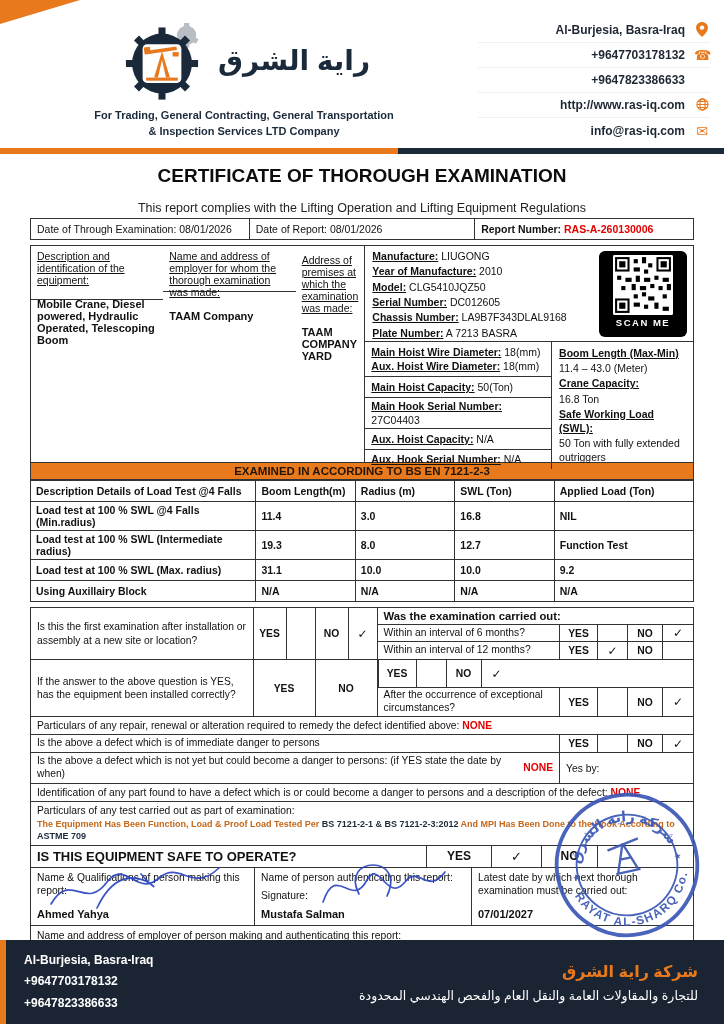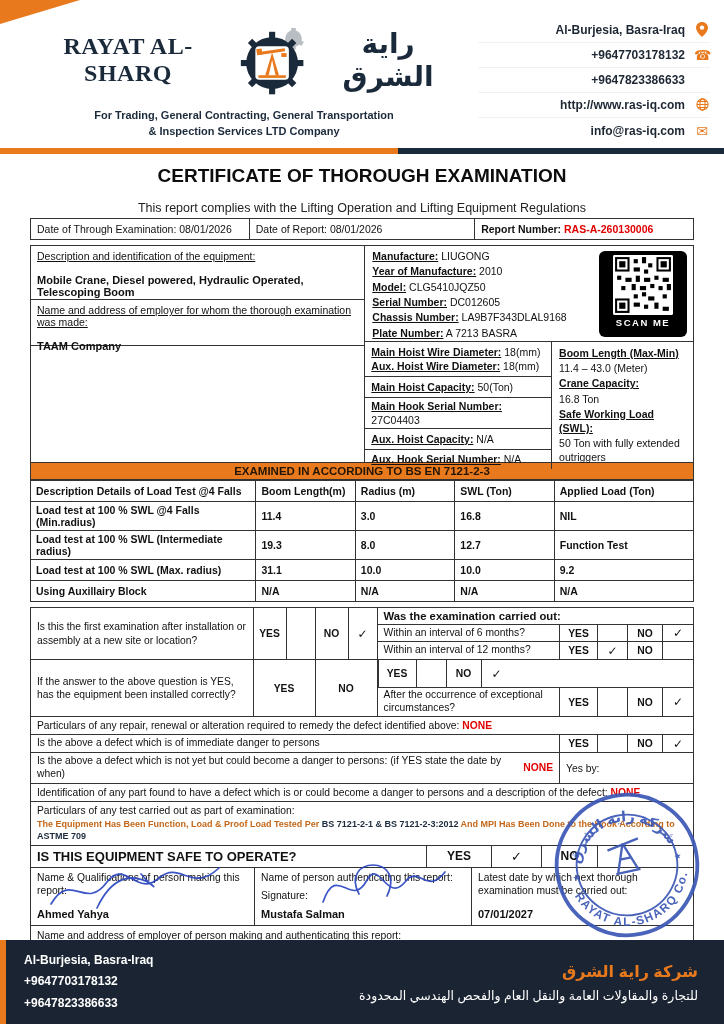--- a/index.html
+++ b/index.html
@@ -25,21 +25,21 @@
   .cert-sub{margin-top:14px;text-align:center;font-size:12.5px;color:#222}
   .page-note{margin:2px 30px 0 0;text-align:right;font-size:10px;font-weight:bold;color:#222}
   .content{margin:3px 30px 0}
   
   .meta{width:100%;border-collapse:collapse;font-size:10.5px;margin-top:2px}
   .meta td{border:1px solid #333;padding:3px 6px;height:21px}
   .red-b{color:#e10000;font-weight:bold}
   .b{font-weight:bold}
   
   .equip{display:flex;border:1px solid #333;margin-top:5px;font-size:10.5px;height:218px}
-  .eq-left{width:50.5%;border-right:1px solid #333;display:flex;flex-direction:column}
+  .eq-left{width:50.5%;border-right:1px solid #333;display:flex;flex-direction:row}
   .eq-row{padding:4px 6px;border-bottom:1px solid #333}
   .eq-row.last{border-bottom:none;flex:1;padding-top:8px}
   .lbl-u{text-decoration:underline}
   .val-b{font-weight:bold;font-size:11px;margin-top:12px}
   .eq-right{flex:1;display:flex;flex-direction:column}
   .specs{position:relative;border-bottom:1px solid #333;padding:4px 7px;height:96px}
   .spec-line{margin-bottom:1.5px;line-height:1.32}
   .spec-lbl{font-weight:bold;text-decoration:underline}
   .qr{position:absolute;top:5px;right:6px;width:88px;height:86px;background:#000;border-radius:6px;padding:4px 4px 1px;text-align:center}
   .qr svg{background:#fff;border-radius:2px}
@@ -112,21 +112,20 @@
 </style>
 </head>
 <body>
 
 <div class="page">
   <div class="corner"></div>
 
   <div class="header">
     <div class="logo-block">
       <div class="logo-row">
-        <span class="company-name">RAYAT AL-SHARQ</span>
         <svg width="88" height="88" viewBox="0 0 100 100">
           <g fill="#b9bec4">
             <circle cx="78" cy="22" r="11"></circle>
             <rect x="75" y="8" width="6" height="7"></rect>
               <rect x="75" y="29" width="6" height="7" transform="rotate(60 78 22)"></rect>
               <rect x="75" y="8" width="6" height="7" transform="rotate(120 78 22)"></rect>
             <rect x="75" y="8" width="6" height="7" transform="rotate(180 78 22)"></rect>
               <rect x="75" y="8" width="6" height="7" transform="rotate(240 78 22)"></rect>
           </g>
           <g fill="#1b2a3b">
@@ -221,20 +220,24 @@
 
     <div class="equip">
       <div class="eq-left">
         <div class="eq-row" style="height:54px">
           <div class="lbl-u">Description and identification of the equipment:</div>
           <div class="val-b">Mobile Crane, Diesel powered, Hydraulic Operated, Telescoping Boom</div>
         </div>
         <div class="eq-row" style="height:46px">
           <div class="lbl-u">Name and address of employer for whom the thorough examination was made:</div>
           <div class="val-b">TAAM Company</div>
+        </div>
+        <div class="eq-row last">
+          <div class="lbl-u">Address of premises at which the examination was made:</div>
+          <div class="val-b">TAAM COMPANY YARD</div>
         </div>
       </div>
 
       <div class="eq-right">
         <div class="specs">
           <div class="spec-line"><span class="spec-lbl">Manufacture:</span> <span>LIUGONG</span></div>
           <div class="spec-line"><span class="spec-lbl">Year of Manufacture:</span> <span>2010</span></div>
           <div class="spec-line"><span class="spec-lbl">Model:</span> <span>CLG5410JQZ50</span></div>
           <div class="spec-line"><span class="spec-lbl">Serial Number:</span> <span>DC012605</span></div>
           <div class="spec-line"><span class="spec-lbl">Chassis Number:</span> <span>LA9B7F343DLAL9168</span></div>

